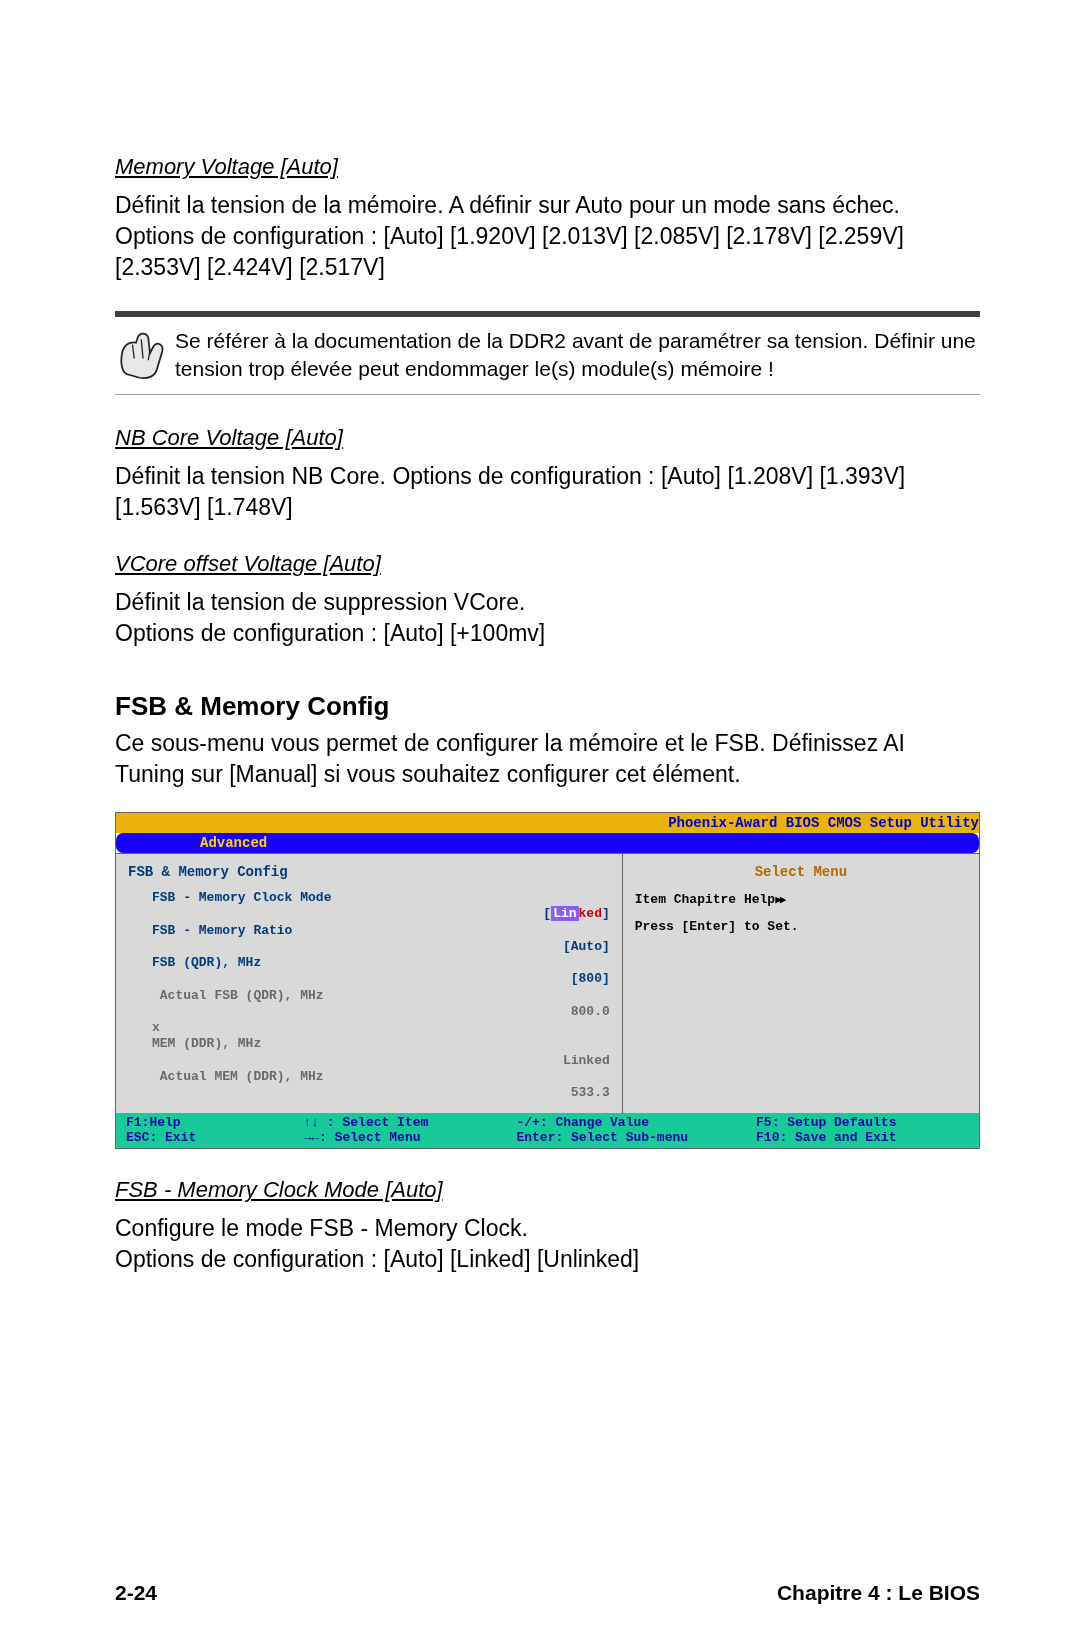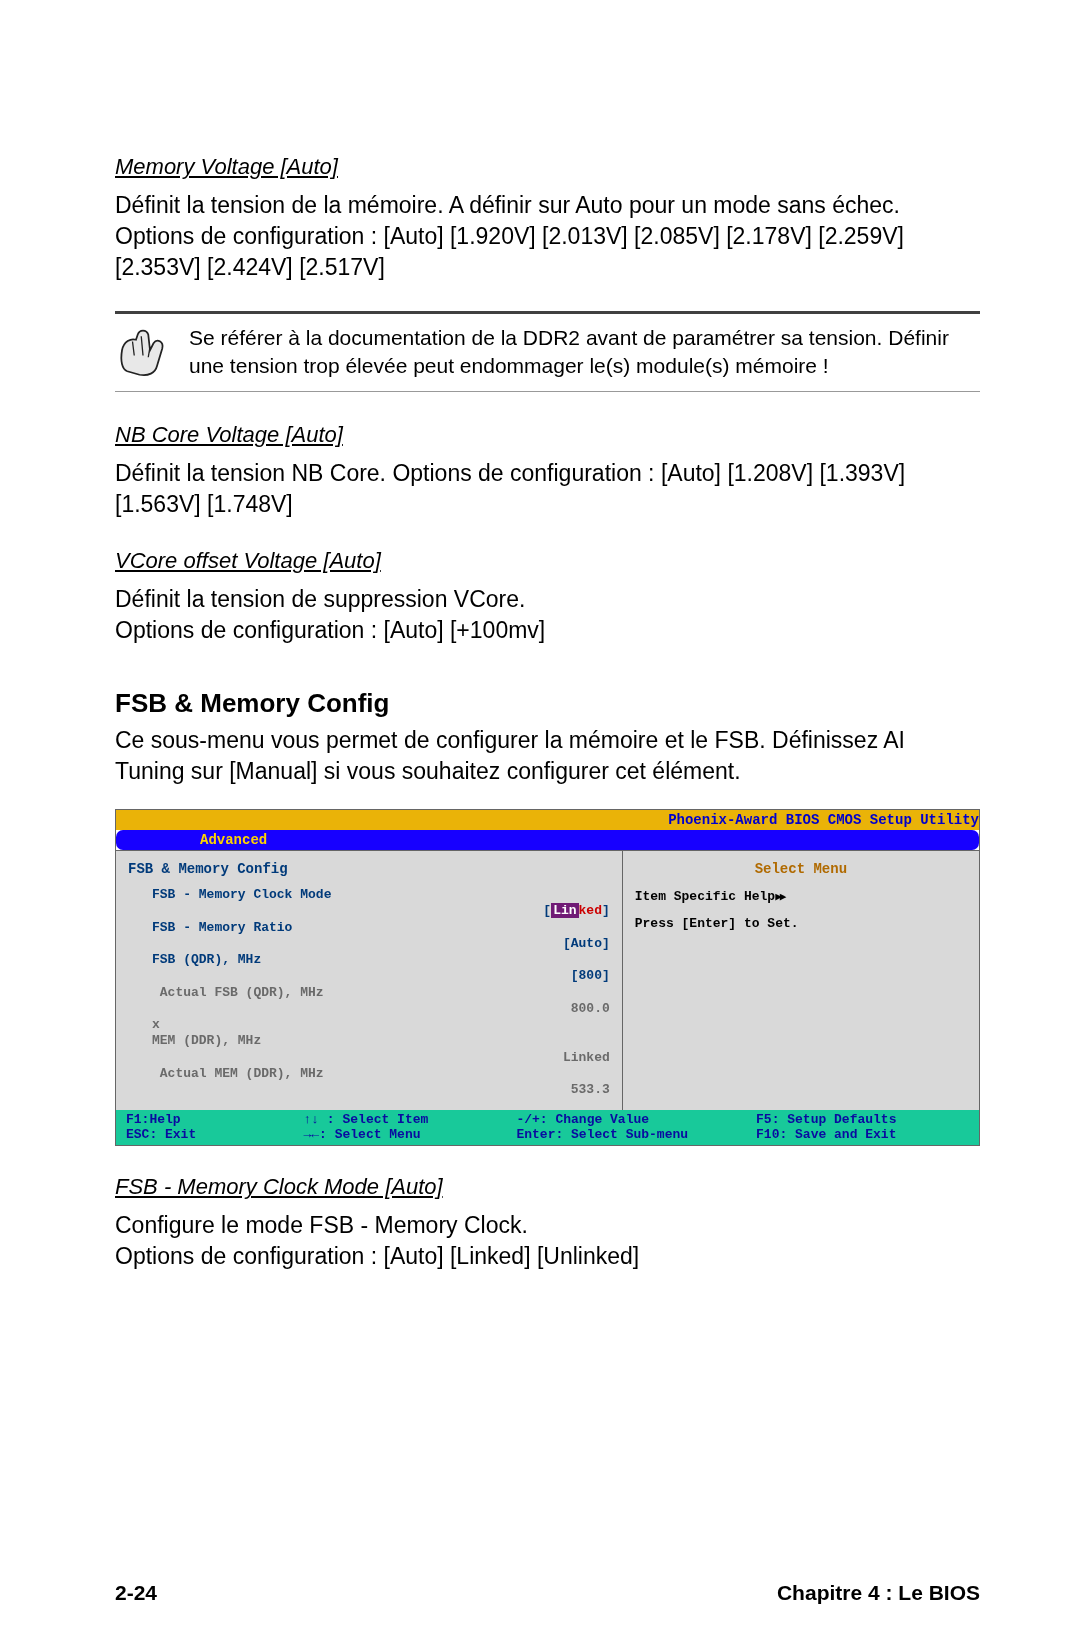--- a/index.html
+++ b/index.html
@@ -1,40 +1,40 @@
 <!DOCTYPE html>
 <html><head>
 <meta charset="utf-8">
 <style>
   * { box-sizing: border-box; margin: 0; padding: 0; }
   html, body { width: 1080px; height: 1627px; background: #fff; font-family: Arial, Helvetica, sans-serif; color: #000; }
   .page { padding: 110px 100px 0 115px; position: relative; height: 100%; margin-top: 44px; }
   .section-heading { font-style: italic; text-decoration: underline; font-size: 22px; margin-bottom: 10px; font-weight: 400; }
   .body-text { font-size: 23px; line-height: 1.35; margin-bottom: 28px; }
-  .note-block { display: flex; align-items: flex-start; gap: 18px; margin-bottom: 30px; border-top: 3px solid #404040; border-bottom: 1px solid #999; padding: 10px 0 10px 0; }
+  .note-block { display: flex; align-items: flex-start; gap: 4px; margin-bottom: 30px; border-top: 6px solid #404040; border-bottom: 1px solid #999; padding: 10px 0 10px 0; }
   .note-icon { width: 56px; height: 56px; flex-shrink: 0; }
   .note-text { font-size: 21px; line-height: 1.35; }
   .h2 { font-weight: 700; font-size: 26px; margin-bottom: 6px; }
   .bios-box { width: 100%; margin-top: 22px; border: 1px solid #666; font-family: "Courier New", monospace; font-size: 14px; }
   .bios-title { background: #eab308; color: #0000cc; text-align: right; font-weight: 700; padding: 2px 0; font-size: 14px; }
   .bios-tabs { background: #1700ff; color: #ffd400; padding: 2px 0 2px 84px; font-weight: 700; font-size: 14px; border-radius: 7px; }
   .bios-inner { display: flex; background: #d9d9d9; min-height: 260px; border-top: 1px solid #666; }
   .bios-left { flex: 1.45; border-right: 1px solid #666; padding: 10px 12px 12px 12px; position: relative; }
   .bios-right { flex: 1; padding: 10px 12px; }
   .bios-subtitle { color: #003a7a; font-weight: 700; margin-bottom: 10px; font-size: 14px; }
   .bios-right-title { color: #b06a00; font-weight: 700; text-align: center; margin-bottom: 12px; font-size: 14px; }
   .bios-right-line { color: #000; font-weight: 700; font-size: 13px; }
   .bios-right-line2 { color: #000; font-weight: 700; font-size: 13px; margin-top: 12px; }
   .bios-row { display: flex; font-weight: 700; font-size: 13px; line-height: 1.25; color: #003a7a; flex-direction: column; }
   .bios-row .lbl { white-space: pre; }
   .bios-row .val { margin-left: auto; padding-left: 10px; }
   .bios-row.dim { color: #6a6a6a; }
   .bios-row.dim .val { color: #6a6a6a; }
   .bios-row .prefix { width: 16px; display: inline-block; color: #6a6a6a; }
-  .bios-row .val .sel { background: #701a75; color: #fff; padding: 0 2px; }
+  .bios-row .val .sel { background: #8b5cf6; color: #fff; padding: 0 2px; }
   .bios-row .val .trail { color: #cc0000; }
   .bios-footer { background: #18c99a; color: #0a0aa0; font-weight: 700; font-size: 13px; padding: 2px 10px 3px 10px; display: grid; grid-template-columns: 1.0fr 1.2fr 1.35fr 1.2fr; row-gap: 0; }
   .bios-footer span { white-space: nowrap; }
   .triangles { font-size: 11px; letter-spacing: -2px; }
   .page-footer { position: absolute; bottom: 66px; left: 115px; right: 100px; display: flex; justify-content: space-between; font-size: 21px; font-weight: 700; }
   .left-indent { padding-left: 24px; }
 </style>
 </head>
 <body>
 
@@ -98,21 +98,21 @@
             <div class="bios-row dim">
               <span class="prefix"></span>
               <span class="lbl"> Actual MEM (DDR), MHz</span>
               <span class="val">533.3</span>
             </div>
           </div>
       </div>
       <div class="bios-right">
         <div class="bios-right-title">Select Menu</div>
         <div class="bios-right-line">
-          <span>Item Specific Help</span><span class="triangles">▶▶</span>
+          <span>Item Chapitre Help</span><span class="triangles">▶▶</span>
         </div>
         <div class="bios-right-line2">Press [Enter] to Set.</div>
       </div>
     </div>
     <div class="bios-footer">
       <span>F1:Help</span>
       <span>↑↓ : Select Item</span>
       <span>-/+: Change Value</span>
       <span>F5: Setup Defaults</span>
       <span>ESC: Exit</span>

